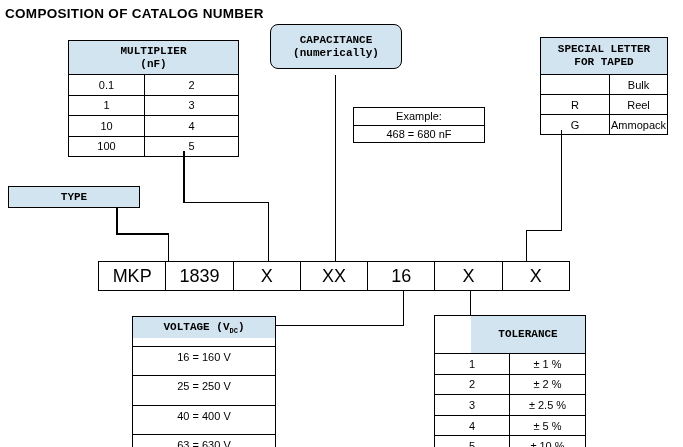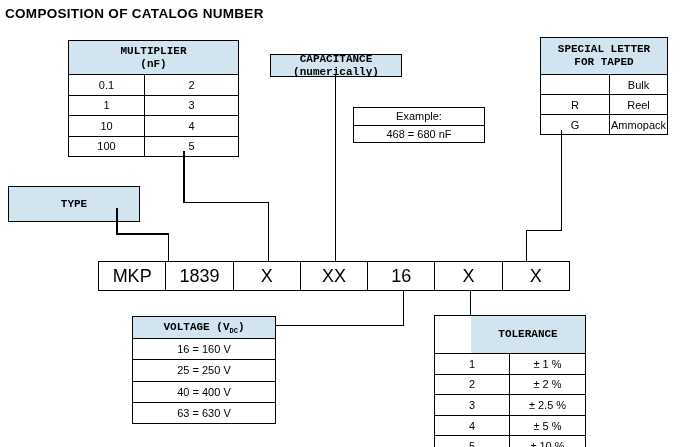--- a/index.html
+++ b/index.html
@@ -20,47 +20,47 @@
             display:flex;align-items:center;justify-content:center;box-sizing:border-box;}
   .trow .c2{flex:1;text-align:center;}
 
   
   #multiplier{left:68px;top:40px;width:171px;}
   #multiplier .hdr{height:33px;}
   #multiplier .trow{height:19.5px;}
   #multiplier .c1{width:76px;}
 
   
-  #capacitance{left:270px;top:54px;width:132px;height:23px;}
+  #capacitance{left:270px;top:24px;width:132px;height:45px;border-radius:8px;}
 
   
   #example{left:353px;top:107px;width:132px;font-size:11px;text-align:center;}
   #example .erow{height:16.5px;display:flex;align-items:center;justify-content:center;}
   #example .erow+.erow{border-top:1px solid #000;}
 
   
   #special{left:540px;top:37px;width:128px;}
   #special .hdr{height:36px;}
   #special .trow{height:19px;}
   #special .c1{width:69px;}
 
   
-  #typebox{left:8px;top:186px;width:132px;height:36px;}
+  #typebox{left:8px;top:186px;width:132px;height:22px;}
 
   
   #catrow{left:98px;top:261px;width:472px;height:30px;display:flex;text-align:center;}
   #catrow .cell{flex:1;display:flex;align-items:center;justify-content:center;
                 font-size:18px;box-sizing:border-box;}
   #catrow .cell+.cell{border-left:1px solid #000;}
 
   
   #voltage{left:132px;top:316px;width:144px;}
   #voltage .hdr{height:21px;}
   #voltage .vrow{height:20.25px;display:flex;align-items:center;justify-content:center;
-                 font-size:11px;border-top:1px solid #000;}
+                 font-size:11px;border-top:1px solid #000;margin-top:8px;}
   #voltage sub{font-size:7px;font-weight:bold;line-height:0;}
 
   
   #tolerance{left:434px;top:315px;width:152px;}
   #tolerance .hdr{height:37px;margin-left:36px;}
   #tolerance .trow{height:19.6px;}
   #tolerance .c1{width:75px;}
 
   .line{position:absolute;background:#000;}
 </style>

